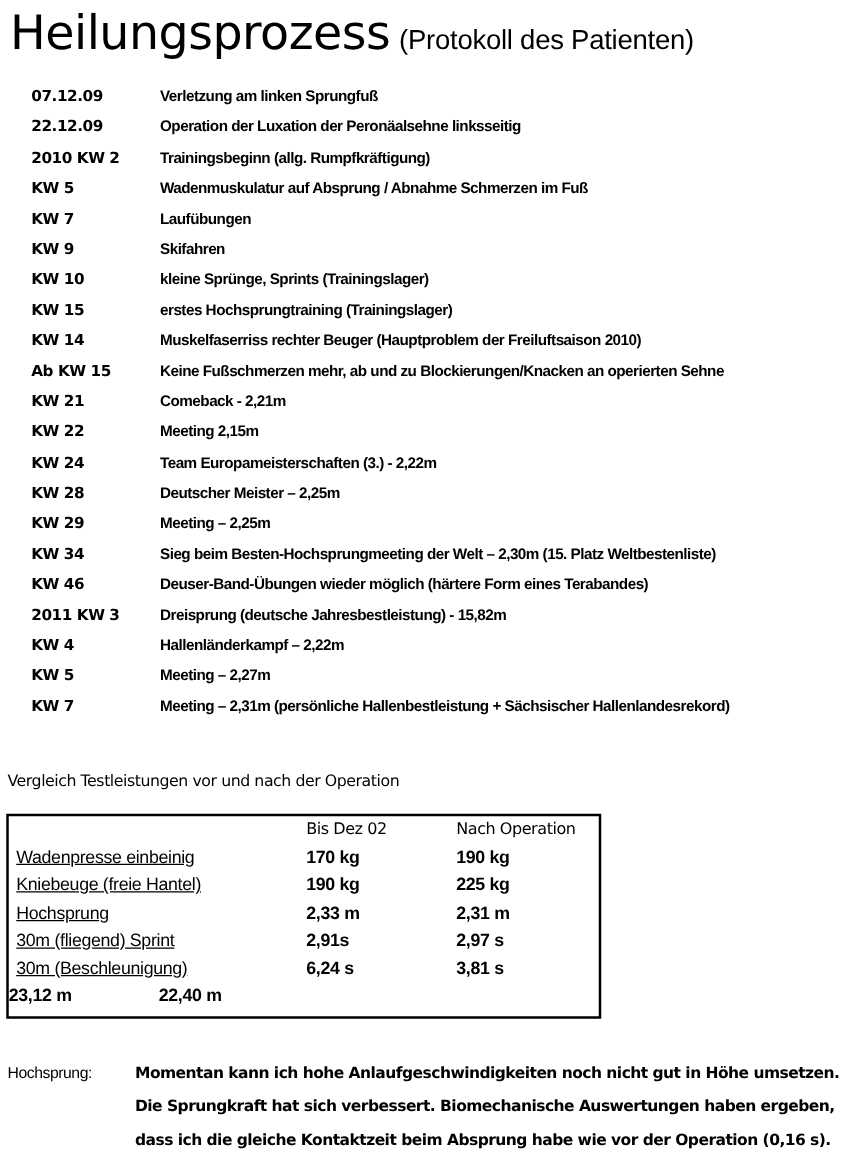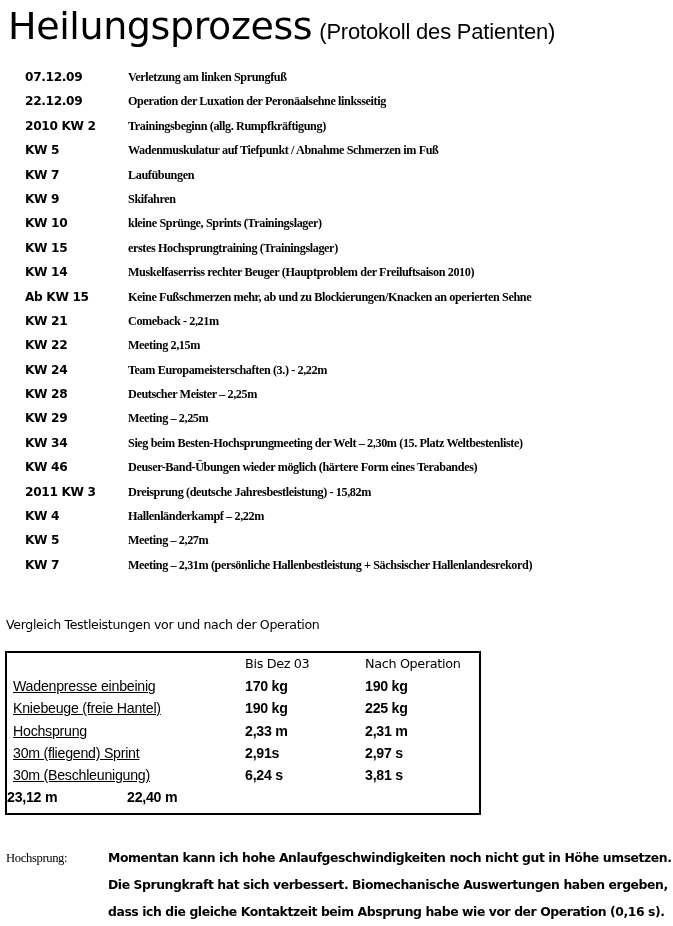--- a/index.html
+++ b/index.html
@@ -67,21 +67,21 @@
   }
   .tl-date {
     flex: 0 0 103px;
     font-family: "DejaVu Sans", sans-serif;
     font-size: 12.2px;
     font-weight: 700;
     letter-spacing: -0.35px;
   }
   .tl-text {
     flex: 1 1 auto;
-    font-family: Liberation Serif, serif;
+    font-family: Liberation Sans, sans-serif;
     font-size: 12.2px;
     font-weight: 700;
     letter-spacing: -0.4px;
   }
 
   
   .compare-heading {
     position: absolute;
     left: 6px;
     top: 617px;
@@ -157,21 +157,21 @@
     width: 665px;
   }
   .note-row {
     display: flex;
     align-items: baseline;
     height: 27px;
     white-space: nowrap;
   }
   .note-label {
     flex: 0 0 102px;
-    font-family: Liberation Serif, serif;
+    font-family: Liberation Sans, sans-serif;
     font-size: 12.6px;
     font-weight: 400;
     letter-spacing: -0.35px;
   }
   .note-text {
     flex: 1 1 auto;
     font-family: "DejaVu Sans", sans-serif;
     font-size: 12.4px;
     font-weight: 700;
     letter-spacing: -0.42px;
@@ -198,21 +198,21 @@
     <div class="tl-row">
       <span class="tl-date">22.12.09</span>
       <span class="tl-text">Operation der Luxation der Peronäalsehne linksseitig</span>
     </div>
     <div class="tl-row">
       <span class="tl-date">2010 KW 2</span>
       <span class="tl-text">Trainingsbeginn (allg. Rumpfkräftigung)</span>
     </div>
     <div class="tl-row">
       <span class="tl-date">KW 5</span>
-      <span class="tl-text">Wadenmuskulatur auf Tiefpunkt / Abnahme Schmerzen im Fuß</span>
+      <span class="tl-text">Wadenmuskulatur auf Absprung / Abnahme Schmerzen im Fuß</span>
     </div>
     <div class="tl-row">
       <span class="tl-date">KW 7</span>
       <span class="tl-text">Laufübungen</span>
     </div>
     <div class="tl-row">
       <span class="tl-date">KW 9</span>
       <span class="tl-text">Skifahren</span>
     </div>
     <div class="tl-row">
@@ -278,21 +278,21 @@
 
   </div>
 
   <div class="compare-heading">Vergleich Testleistungen vor und nach der Operation</div>
 
   <div class="compare-table">
     <div class="ct-inner">
 
       <div class="ct-row ct-head">
         <span class="ct-label"></span>
-        <span class="ct-v1">Bis Dez 03</span>
+        <span class="ct-v1">Bis Dez 02</span>
         <span class="ct-v2">Nach Operation</span>
       </div>
 
       <div class="ct-row">
         <span class="ct-label">Wadenpresse einbeinig</span>
         <span class="ct-v1">170 kg</span>
         <span class="ct-v2">190 kg</span>
       </div>
       <div class="ct-row">
         <span class="ct-label">Kniebeuge (freie Hantel)</span>

